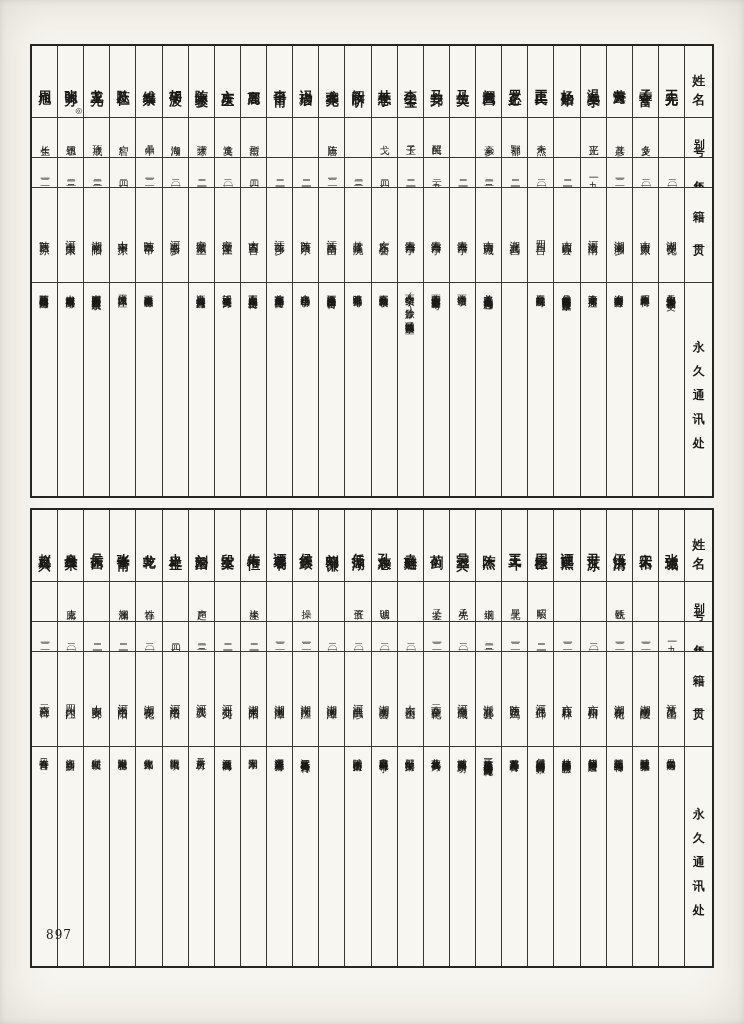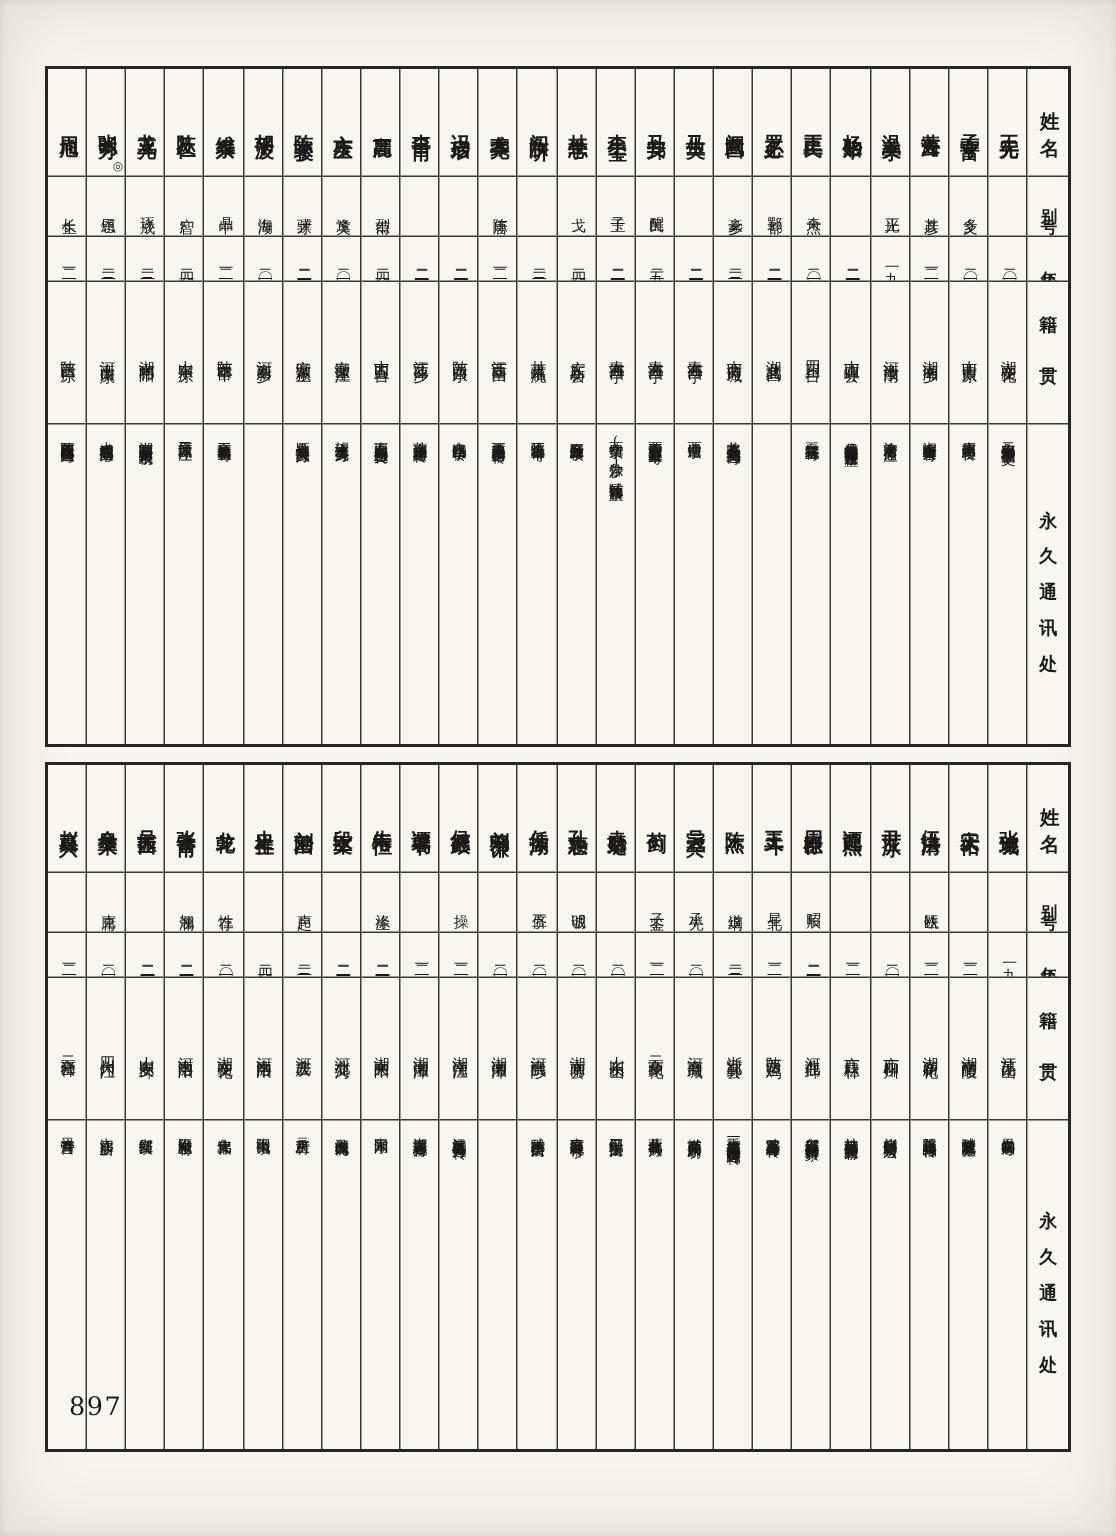--- a/index.html
+++ b/index.html
@@ -66,21 +66,21 @@
   .hcol .c-native .v { font-size:12px; letter-spacing:34px; }
   .hcol .c-addr      { align-items:center; }
   .hcol .c-addr .v   { font-size:12px; letter-spacing:24px; }
 
   .mark {
     position:absolute; right:1px; bottom:2px;
     font-size:8px; color:#2a2925;
   }
   .pageno {
     position:absolute; left:46px; top:928px;
-    font-size:17px; letter-spacing:1px;
+    font-size:12px; letter-spacing:1px;
   }
 </style>
 </head>
 <body>
 
 <div class="page">
 
   <div class="rtable" id="t0">
     <div class="hcol">
       <div class="cell c-name">

